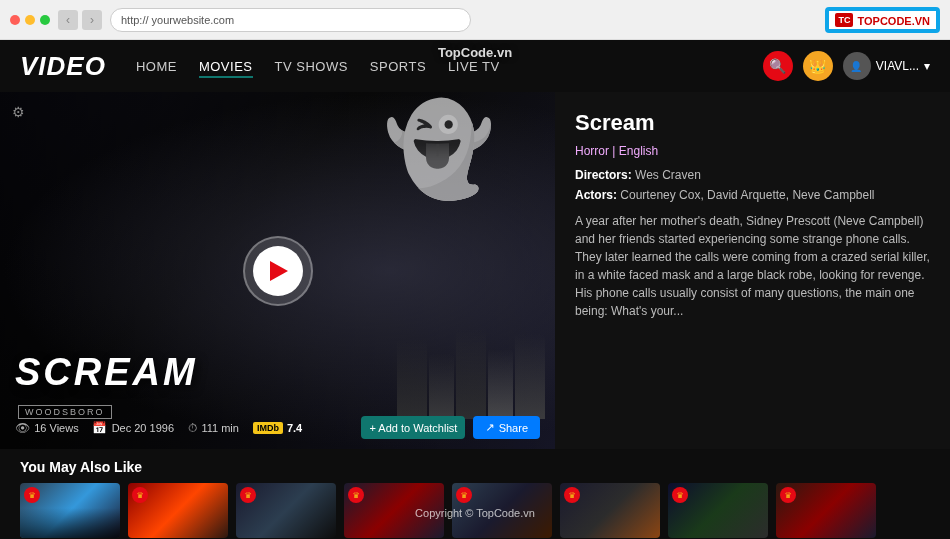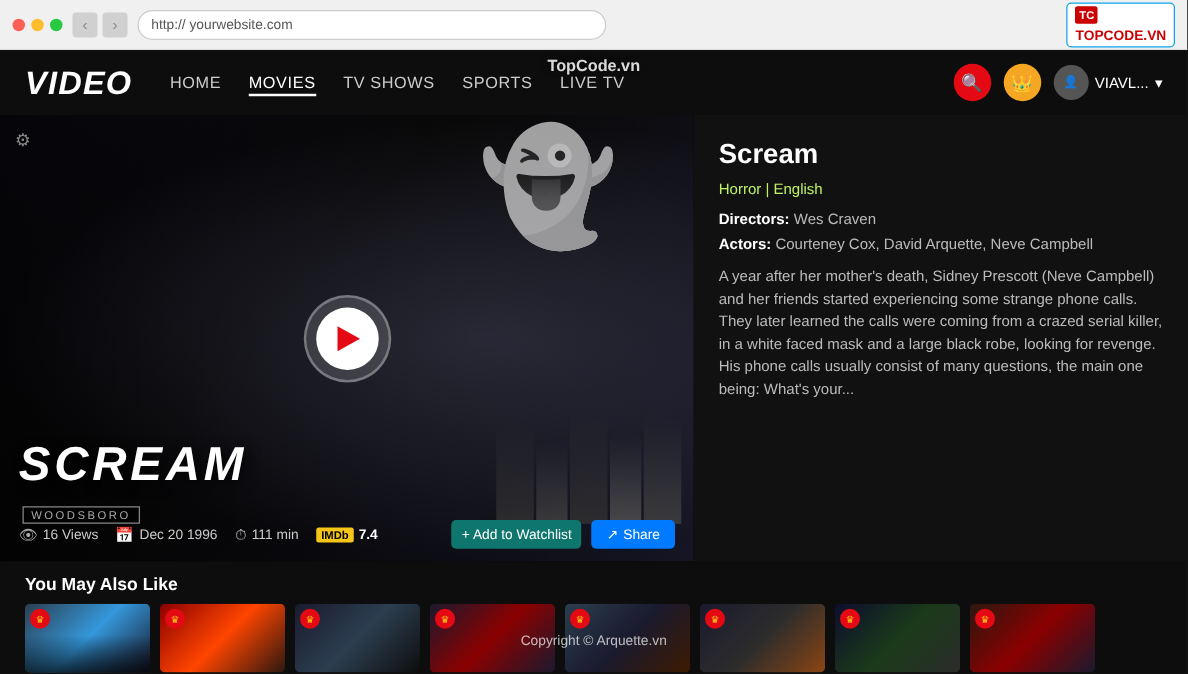--- a/index.html
+++ b/index.html
@@ -47,30 +47,29 @@
       height: 24px;
       display: flex;
       align-items: center;
       padding: 0 10px;
       font-size: 11px;
       color: #555;
       max-width: 500px;
     }
     .topcode-logo {
       display: flex;
-      align-items: flex-start;
+      align-items: flex-end;
       gap: 4px;
       margin-left: auto;
       background: white;
-      border: 1px solid #0ea5e9;
+      border: 4px solid #0ea5e9;
       border-radius: 4px;
       padding: 2px 6px;
       font-size: 11px;
       font-weight: bold;
-      flex-direction: column;
     }
     .topcode-logo .tc-icon {
       background: #cc0000;
       color: white;
       font-size: 9px;
       font-weight: bold;
       padding: 2px 3px;
       border-radius: 2px;
     }
     .topcode-logo .tc-text { color: #cc0000; }
@@ -113,21 +112,21 @@
     }
     .main-nav li a {
       color: #ccc;
       text-decoration: none;
       font-size: 13px;
       font-weight: 500;
       letter-spacing: 0.5px;
     }
     .main-nav li.active a {
       color: white;
-      border-bottom: 2px solid #ffffff;
+      border-bottom: 2px solid #0f766e;
       padding-bottom: 2px;
     }
     .header-actions {
       margin-left: auto;
       display: flex;
       align-items: center;
       gap: 10px;
     }
     .icon-btn {
       background: #333;
@@ -310,21 +309,21 @@
     .movie-title {
       font-size: 22px;
       font-weight: bold;
       margin-bottom: 8px;
     }
     .movie-genres {
       font-size: 12px;
       color: #ccc;
       margin-bottom: 10px;
     }
-    .movie-genres span { color: #bef264; }
+    .movie-genres span { color: #f0abfc; }
     .movie-info-row {
       font-size: 12px;
       color: #bbb;
       margin-bottom: 6px;
     }
     .movie-info-row strong { color: white; }
     .movie-description {
       font-size: 12px;
       color: #bbb;
       line-height: 1.5;
@@ -540,15 +539,15 @@
       </div>
       <div class="thumb-item thumb-7">
         <div class="thumb-crown">♛</div>
       </div>
       <div class="thumb-item thumb-8">
         <div class="thumb-crown">♛</div>
       </div>
     </div>
   </div>
 
-  <div class="copyright-overlay">Copyright © Arquette.vn</div>
+  <div class="copyright-overlay">Copyright © TopCode.vn</div>
 
 </div>
 
 </body></html>

